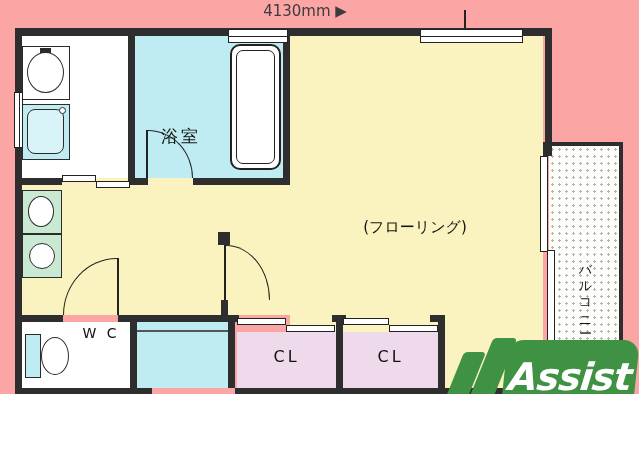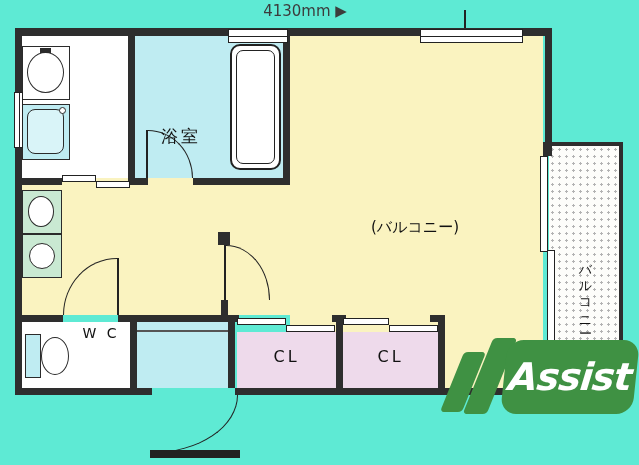--- a/index.html
+++ b/index.html
@@ -1,17 +1,17 @@
 <!DOCTYPE html>
 <html style="--wall: #2e2e2e; --room-yellow: #faf3c0; --bath-cyan: #bfecf2; --closet-pink: #eedaeb; --fixture-mint: #c9e9d2; --fixture-cyan: #bfecf2; --logo-green: #3f9143;"><head>
 <meta charset="utf-8">
 <style>
   * { margin:0; padding:0; box-sizing:border-box; }
   body { background:#fff; font-family:"DejaVu Sans","Liberation Sans",sans-serif; }
-  .stage { position:relative; width:639px; height:465px; background:#5eead4; overflow:hidden; }
+  .stage { position:relative; width:639px; height:394px; background:#fca5a5; overflow:hidden; }
   .abs { position:absolute; }
   .wall { position:absolute; background:var(--wall,#2e2e2e); }
   .floor-yellow { position:absolute; background:var(--room-yellow,#faf3c0); }
   .floor-cyan   { position:absolute; background:var(--bath-cyan,#bfecf2); }
   .floor-pink   { position:absolute; background:var(--closet-pink,#eedaeb); }
   .floor-white  { position:absolute; background:#fff; }
   .balcony-floor{ position:absolute; background-color:#fdfdfa;
     background-image:radial-gradient(#b3b3b3 1px, transparent 1.4px);
     background-size:7px 7px; }
   .label { position:absolute; color:#111; text-align:center; }
@@ -123,21 +123,21 @@
   <div class="leaf" style="left:146px;top:130px;width:2px;height:48px;"></div>
   <div class="arc arc-tr" style="left:148px;top:130px;width:45px;height:48px;"></div>
   <div class="leaf" style="left:117px;top:258px;width:2px;height:57px;"></div>
   <div class="arc arc-tl" style="left:63px;top:258px;width:54px;height:57px;"></div>
   <div class="leaf" style="left:224px;top:245px;width:2px;height:55px;"></div>
   <div class="arc arc-tr" style="left:226px;top:245px;width:44px;height:55px;"></div>
   <div class="arc arc-br" style="left:152px;top:395px;width:86px;height:58px;"></div>
   <div class="leaf" style="left:150px;top:450px;width:90px;height:8px;"></div>
 
   <div class="label" style="left:148px;top:86px;width:66px;font-size:17px;letter-spacing:3px;margin-top:39px;">浴室</div>
-  <div class="label" style="left:315px;top:218px;width:200px;font-size:15px;">(バルコニー)</div>
+  <div class="label" style="left:315px;top:218px;width:200px;font-size:15px;">(フローリング)</div>
   <div class="label vtext" style="left:574px;top:222px;width:20px;height:140px;font-size:13px;">バルコニー</div>
   <div class="label" style="left:76px;top:325px;width:50px;font-size:14px;letter-spacing:3px;">W C</div>
   <div class="label" style="left:237px;top:347px;width:99px;font-size:16px;letter-spacing:3px;">CL</div>
   <div class="label" style="left:343px;top:347px;width:95px;font-size:16px;letter-spacing:3px;">CL</div>
 
   <div class="logo">
     <div class="logo-bar" style="left:2px;top:22px;width:22px;height:60px;"></div>
     <div class="logo-bar" style="left:28px;top:8px;width:24px;height:76px;"></div>
     <div class="logo-body">Assist</div>
   </div>

